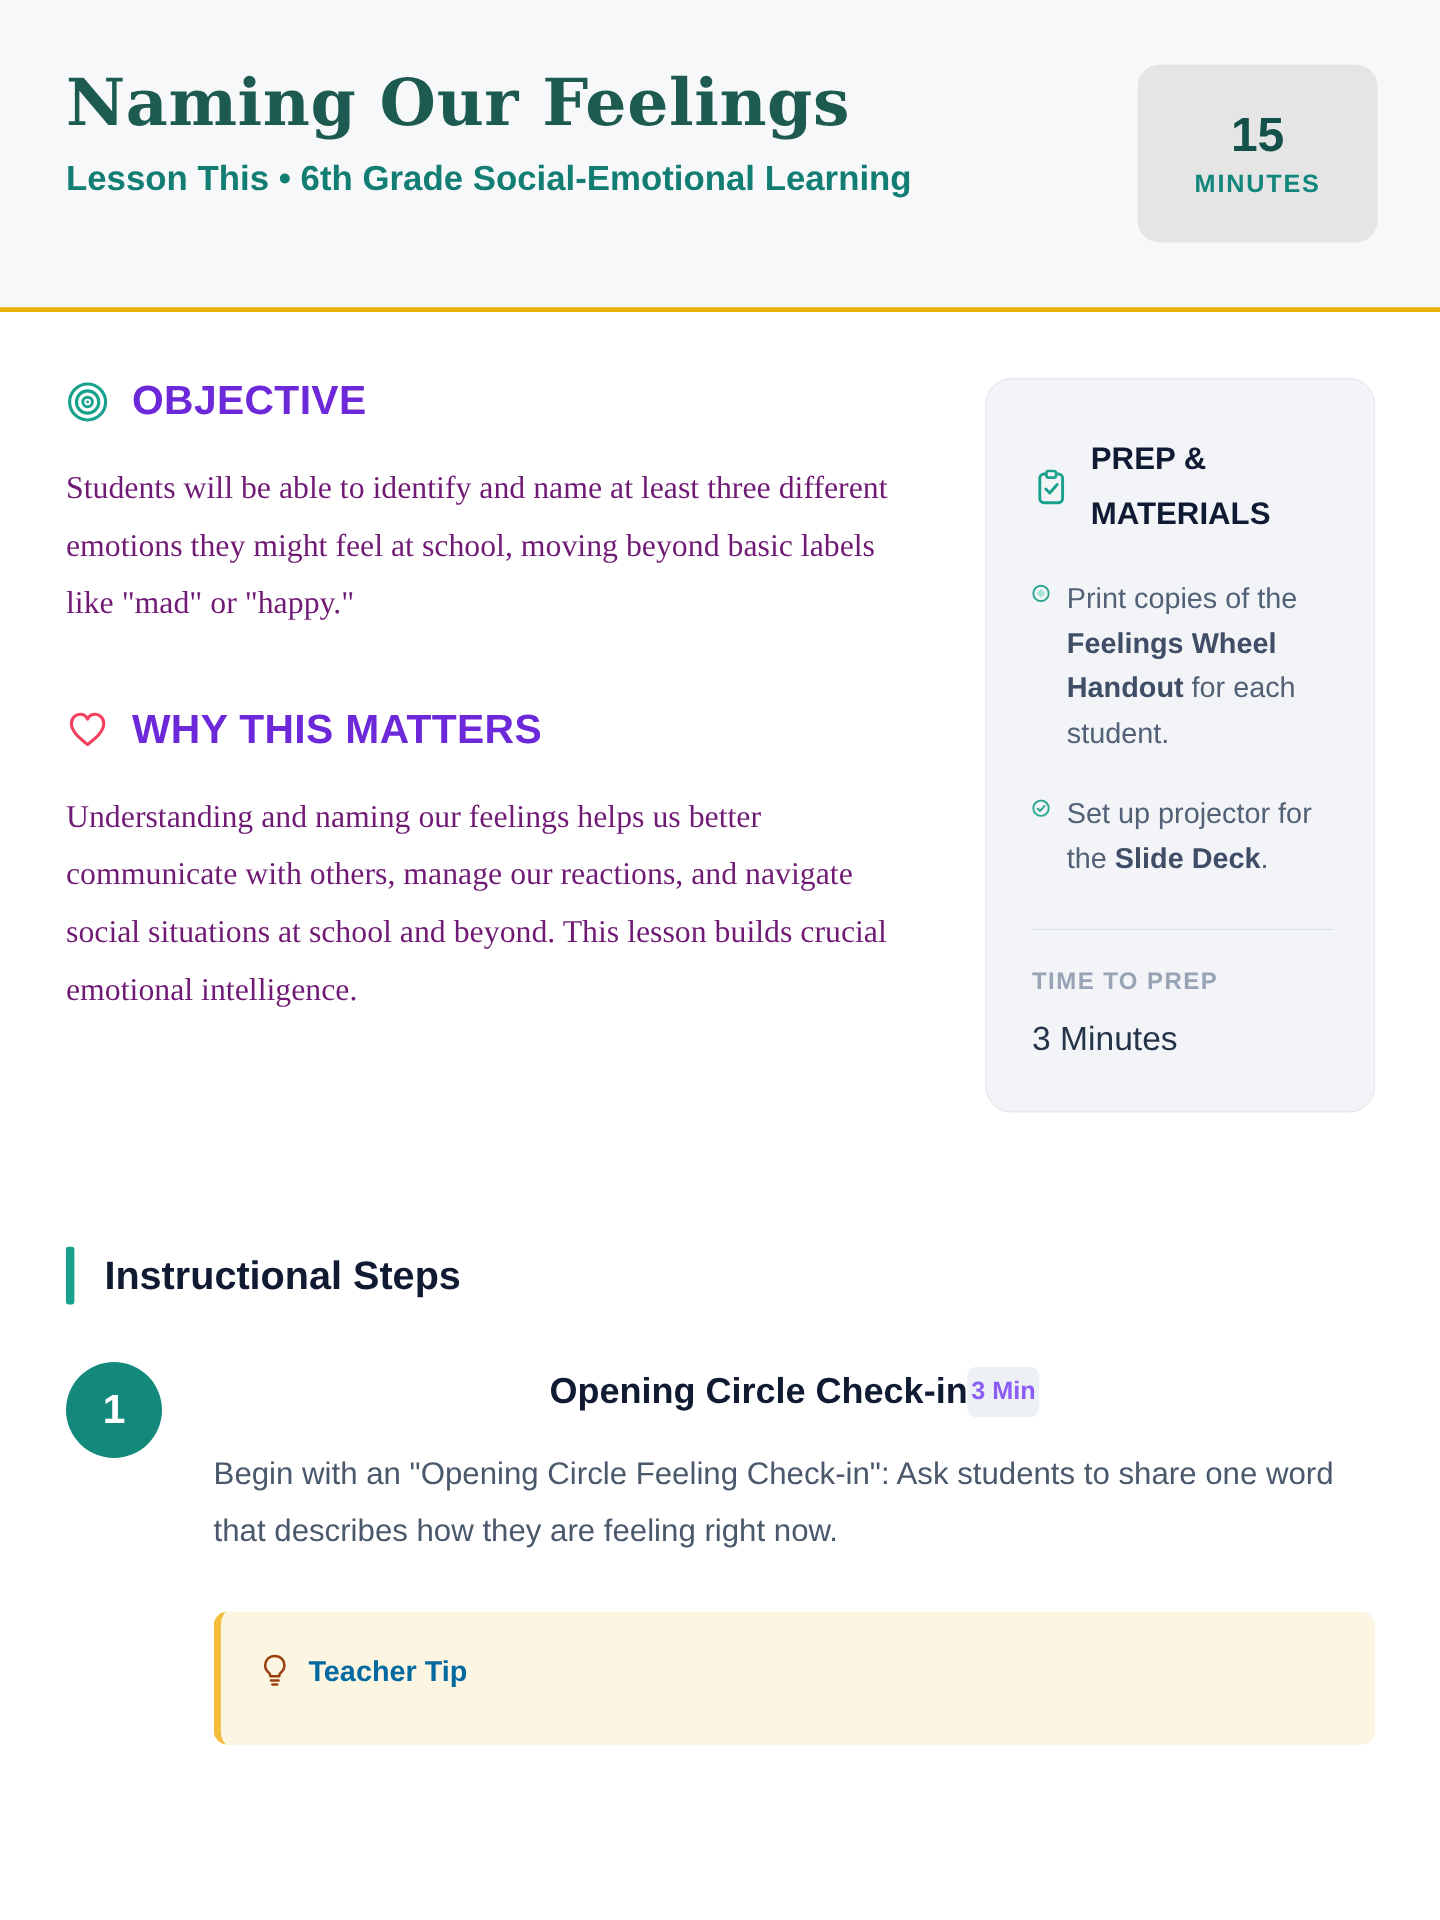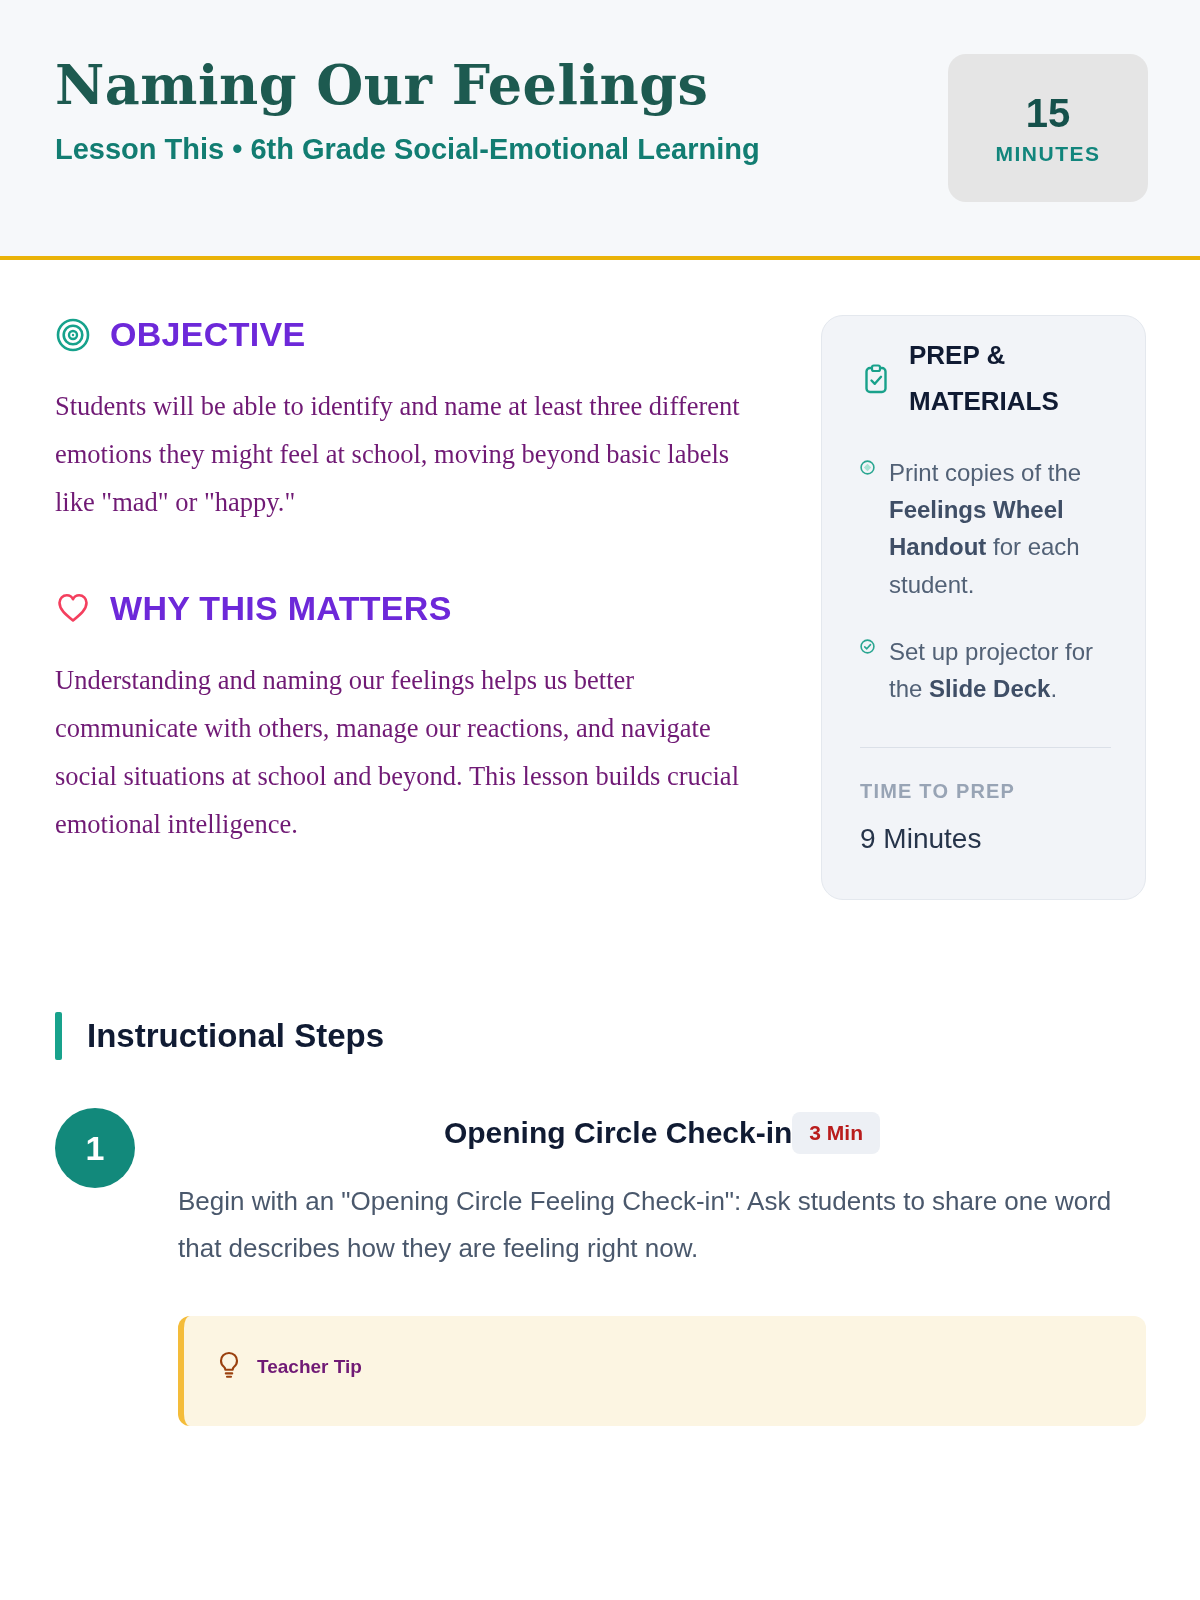--- a/index.html
+++ b/index.html
@@ -39,21 +39,21 @@
   .h-text { font-size:34px; font-weight:800; color:#6d28d9; letter-spacing:0.3px; }
   .para {
     margin-top:28px; max-width:700px;
     font-size:26.5px; line-height:1.82; color:#701a75;font-family:Liberation Serif, serif;
   }
   .why-section { margin-top:62px; }
 
   
   .card {
     width:325px; flex:none; background:#f2f4f8; border:1px solid #e4e8ee;
-    border-radius:22px; padding:17px 34px 44px 38px;
+    border-radius:22px; padding:44px 34px 44px 38px;
   }
   .card-heading { display:flex; align-items:center; gap:17px; }
   .card-heading .h-icon { flex:none; display:flex; }
   .card-h-text { font-size:26px; font-weight:800; line-height:1.75; color:#101b33; }
   .bullets { margin-top:30px; list-style:none; display:flex; flex-direction:column; gap:30px; }
   .bullet { display:flex; gap:14px; }
   .bullet-icon { flex:none; margin-top:6px; display:flex; }
   .bullet-text { font-size:24px; line-height:1.55; color:#526176; }
   .bullet-text b { font-weight:700; color:#3f4e66; }
   .card-divider { height:1px; background:#dbe0e8; margin:40px 0 32px; }
@@ -69,31 +69,31 @@
   .step { margin-top:48px; display:flex; gap:43px; align-items:flex-start; }
   .step-circle {
     flex:none; width:80px; height:80px; border-radius:50%; background:#12897b;
     color:#ffffff; font-size:34px; font-weight:700;
     display:flex; align-items:center; justify-content:center;
   }
   .step-content { flex:1; margin-top:4px; }
   .step-title-row { display:flex; justify-content:center; align-items:flex-start; }
   .step-title { font-size:30px; font-weight:800; color:#101b33; margin-top:4px; }
   .duration-chip {
-    flex:none; background:#edf0f5; border-radius:8px; padding:9px 17px;
-    font-size:21px; font-weight:600; color:#b91c1c;
+    flex:none; background:#edf0f5; border-radius:8px; padding:9px 3px;
+    font-size:21px; font-weight:600; color:#8b5cf6;
   }
   .step-body { margin-top:24px; max-width:945px; font-size:26px; line-height:1.8; color:#4a586c; }
 
   .tip-box {
     margin-top:44px; background:#fcf5e2; border-left:6px solid #f4bc3a;
     border-radius:12px; padding:34px 36px 42px 32px;
   }
   .tip-heading { display:flex; align-items:center; gap:15px; }
-  .tip-label { font-size:19px; font-weight:700; color:#701a75; }
+  .tip-label { font-size:24px; font-weight:700; color:#0369a1; }
 </style>
 </head>
 <body>
 
 <header class="header">
   <div>
     <h1 class="title">Naming Our Feelings</h1>
     <div class="subtitle">Lesson This • 6th Grade Social-Emotional Learning</div>
   </div>
   <div class="duration-badge">
@@ -166,21 +166,21 @@
             </svg>
           </span>
           <span class="bullet-text">
             <span>Set up projector for the </span><b>Slide Deck</b><span>.</span>
           </span>
         </li>
       </ul>
 
       <div class="card-divider"></div>
       <div class="time-label">TIME TO PREP</div>
-      <div class="time-value">9 Minutes</div>
+      <div class="time-value">3 Minutes</div>
     </aside>
   </div>
 
   <section class="steps-section">
     <div class="steps-heading">
       <span class="steps-bar"></span>
       <span class="steps-h-text">Instructional Steps</span>
     </div>
 
     <div class="step">

